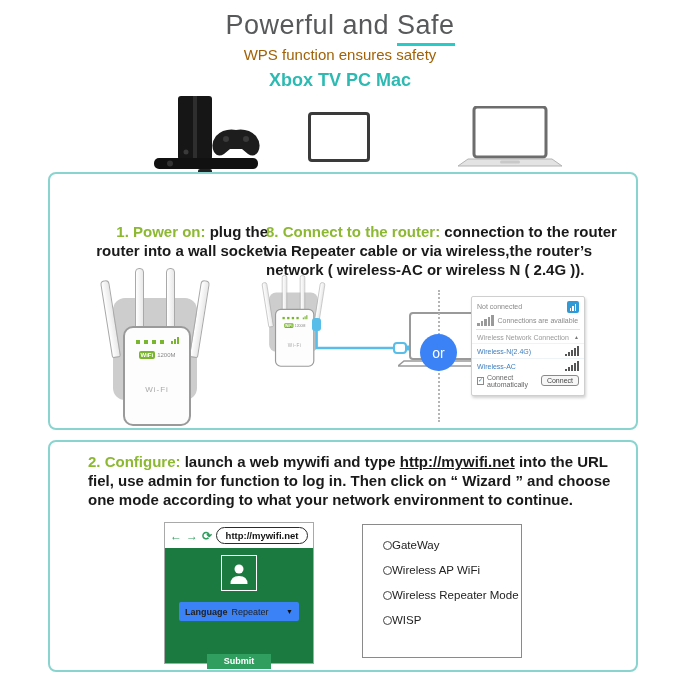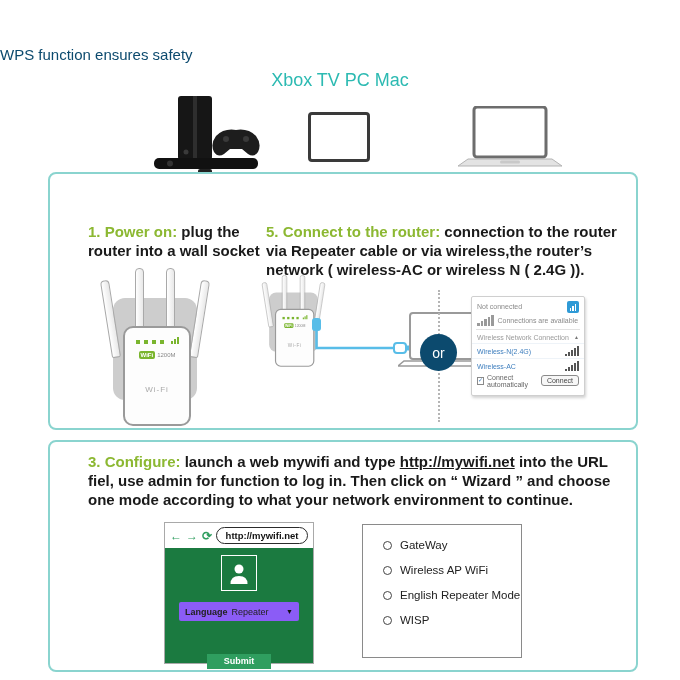--- a/index.html
+++ b/index.html
@@ -3,40 +3,40 @@
 <meta charset="utf-8">
 <style>
   html,body{margin:0;padding:0;background:#fff;}
   .canvas{position:relative;width:680px;height:680px;background:#ffffff;overflow:hidden;
           font-family:"Liberation Sans", sans-serif;}
 
   
   .title{position:absolute;top:10px;left:0;width:100%;text-align:center;
          font-size:27px;color:#58595b;letter-spacing:.5px;}
   .title .safe{border-bottom:3px solid #27cbc7;padding-bottom:3px;}
-  .subtitle{position:absolute;top:46px;left:0;width:100%;
-            font-size:15px;color:#0c4a6e;}
+  .subtitle{position:absolute;top:46px;left:0;width:100%;text-align:center;
+            font-size:15px;color:#a16207;}
   .devices-label{position:absolute;top:70px;left:0;width:100%;text-align:center;
-                 font-size:18px;color:#2cbab2;}
+                 font-size:18px;color:#2cbab2;font-weight:bold;}
 
   
   .xbox{position:absolute;left:148px;top:94px;}
   .tablet{position:absolute;left:308px;top:112px;width:56px;height:44px;
           border:3px solid #3a3a3a;border-radius:4px;background:#fff;}
   .laptop-hero{position:absolute;left:458px;top:106px;}
 
   
   .box{position:absolute;left:48px;width:586px;border:2px solid #8ad4cf;border-radius:8px;background:#fff;}
   .box1{top:172px;height:254px;}
   .box2{top:440px;height:228px;}
   .qi-heading{position:absolute;left:36px;top:12px;font-size:22px;font-weight:bold;color:#26b3a7;}
 
   .step{position:absolute;font-size:15px;font-weight:bold;color:#1a1a1a;line-height:1.28;}
   .step .lbl{color:#8cb832;}
-  .step1{left:38px;top:48px;width:180px;}
+  .step1{left:38px;top:48px;width:180px;text-align:right;}
   .step2{left:216px;top:48px;width:362px;}
   .step3{left:38px;top:10px;width:530px;}
   .step3 .url{text-decoration:underline;}
 
   
   .repeater{position:absolute;width:150px;height:162px;}
   .repeater .ant{position:absolute;width:7px;background:linear-gradient(90deg,#fff,#e8e8e8);
                  border:1px solid #a9a9a9;border-radius:4px 4px 2px 2px;}
   .repeater .a1{left:26px;top:14px;height:76px;transform:rotate(-9deg);}
   .repeater .a2{left:55px;top:2px;height:72px;}
@@ -58,21 +58,21 @@
   .repeater .logo{margin-top:26px;font-size:8px;color:#a9a9a9;letter-spacing:1px;}
   .small-rep{transform:scale(.58);transform-origin:top left;}
 
   
   .cable{position:absolute;left:258px;top:144px;}
   .laptop-line{position:absolute;left:348px;top:138px;}
 
   
   .dotline{position:absolute;left:388px;top:116px;height:132px;border-left:2px dotted #b5b5b5;width:0;}
   .or-circle{position:absolute;left:370px;top:160px;width:37px;height:37px;border-radius:50%;
-             background:#0c4a6e;color:#fff;font-size:14px;display:flex;align-items:center;justify-content:center;}
+             background:#3b82f6;color:#fff;font-size:14px;display:flex;align-items:center;justify-content:center;}
 
   
   .wifi-panel{position:absolute;left:421px;top:122px;width:112px;height:98px;background:#fff;
               border:1px solid #cfcfcf;border-radius:2px;box-shadow:1px 2px 3px rgba(0,0,0,.18);
               font-size:7px;color:#8a8a8a;}
   .wp-row{display:flex;align-items:center;padding:0 5px;}
   .wp-r1{height:13px;justify-content:space-between;padding-top:3px;}
   .wifi-chip{width:12px;height:10px;background:#2f9ad6;border-radius:2px;display:flex;
              align-items:flex-end;justify-content:center;gap:1px;padding-bottom:2px;}
   .wifi-chip i{display:block;width:1.5px;background:#fff;}
@@ -90,42 +90,45 @@
 
   
   .login{position:absolute;left:114px;top:80px;width:148px;height:140px;border:1px solid #a9a9a9;}
   .browser-bar{height:25px;background:#fff;display:flex;align-items:center;padding:0 5px;gap:4px;}
   .nav-ic{color:#2f9e5f;font-size:12px;font-weight:bold;line-height:1;}
   .url-pill{flex:1;border:1.5px solid #2b2b2b;border-radius:9px;height:15px;line-height:15px;
             font-size:9.5px;font-weight:bold;color:#111;text-align:center;}
   .login-body{position:relative;height:115px;background:#1b7a40;}
   .avatar{position:absolute;left:56px;top:7px;width:34px;height:34px;border:1px solid #fff;
           display:flex;align-items:center;justify-content:center;}
-  .fieldrow{position:absolute;left:14px;width:120px;height:19px;background:#8b5cf6;border-radius:2px;
+  .fieldrow{position:absolute;left:14px;width:120px;height:19px;background:#3b82f6;border-radius:2px;
             display:flex;align-items:center;padding:0 6px;gap:4px;font-size:9px;color:#222;box-sizing:border-box;}
   .fieldrow .bold{font-weight:bold;}
   .fieldrow .caret{margin-left:auto;font-size:7px;color:#111;}
   .row-lang{top:54px;}
   .row-pass{top:79px;font-weight:bold;}
   .submit-btn{position:absolute;left:42px;top:106px;width:64px;height:15px;background:#2f9e5f;
               color:#fff;font-size:9px;font-weight:bold;text-align:center;line-height:15px;}
 
   
   .opmode{position:absolute;left:312px;top:82px;width:160px;height:134px;border:1px solid #8a8a8a;
           background:#fff;box-sizing:border-box;padding:14px 0 0 20px;}
   .opmode .om-title{font-size:12.5px;font-weight:bold;color:#111;margin-bottom:9px;}
-  .om-opt{display:flex;align-items:center;gap:8px;margin-bottom:13px;}
+  .om-opt{display:flex;align-items:center;margin-bottom:13px;}
   .om-opt .radio{width:7px;height:7px;border:1.2px solid #444;border-radius:50%;background:#fff;flex:0 0 auto;}
   .om-opt .om-lbl{font-size:11.5px;color:#222;}
 </style>
 </head>
 <body>
 
 <div class="canvas">
 
+  <div class="title">
+    <span>Powerful and </span><span class="safe">Safe</span>
+  </div>
   <div class="subtitle">WPS function ensures safety</div>
   <div class="devices-label">Xbox TV PC Mac</div>
 
   <svg class="xbox" width="148" height="82" viewBox="0 0 148 82">
     <rect x="30" y="2" width="34" height="64" rx="3" fill="#161616"></rect>
     <rect x="45" y="2" width="4" height="64" fill="#2e2e2e"></rect>
     <circle cx="38" cy="58" r="2.5" fill="#3a3a3a"></circle>
     <path d="M68 42 q8 -8 20 -6 q12 -2 20 6 q6 8 2 16 q-4 6 -10 2 l-6 -5 h-12 l-6 5 q-6 4 -10 -2 q-4 -8 2 -16 Z" fill="#1d1d1d"></path>
     <circle cx="78" cy="45" r="3" fill="#3a3a3a"></circle>
       <circle cx="98" cy="45" r="3" fill="#3a3a3a"></circle>
@@ -139,21 +142,21 @@
     <path d="M10 53 L94 53 L104 60 L0 60 Z" fill="#e3e3e3" stroke="#b3b3b3" stroke-width="1"></path>
     <rect x="42" y="54.5" width="20" height="3" rx="1.5" fill="#c9c9c9"></rect>
   </svg>
 
   <div class="box box1">
 
     <div class="step step1">
       <span class="lbl">1. Power on:</span><span> plug the router into a wall socket</span>
     </div>
     <div class="step step2">
-      <span class="lbl">5. Connect to the  router:</span><span> connection to the  router  via Repeater cable or via  wireless,the  router’s network ( wireless-AC or  wireless N ( 2.4G )).</span>
+      <span class="lbl">8. Connect to the  router:</span><span> connection to the  router  via Repeater cable or via  wireless,the  router’s network ( wireless-AC or  wireless N ( 2.4G )).</span>
     </div>
 
     <div class="repeater" style="left:30px;top:92px;">
       <div class="plate"></div>
       <div class="ant a1"></div>
       <div class="ant a2"></div>
       <div class="ant a3"></div>
       <div class="ant a4"></div>
       <div class="bodyp">
         <div class="leds">
@@ -263,21 +266,21 @@
       <div class="wp-row wp-foot">
         <span class="chk">✓</span>
         <span>Connect automatically</span>
         <span class="connect-btn">Connect</span>
       </div>
     </div>
   </div>
 
   <div class="box box2">
     <div class="step step3">
-      <span class="lbl">3. Configure:</span><span> launch a web mywifi and type </span><span class="url">http://mywifi.net</span><span> into the URL fiel,  use admin for function to log in. Then click on “ Wizard ” and choose one mode according to what your network environment to continue.</span>
+      <span class="lbl">2. Configure:</span><span> launch a web mywifi and type </span><span class="url">http://mywifi.net</span><span> into the URL fiel,  use admin for function to log in. Then click on “ Wizard ” and choose one mode according to what your network environment to continue.</span>
     </div>
 
     <div class="login">
       <div class="browser-bar">
         <span class="nav-ic">←</span>
         <span class="nav-ic">→</span>
         <span class="nav-ic">⟳</span>
         <span class="url-pill">http://mywifi.net</span>
       </div>
       <div class="login-body">
@@ -300,21 +303,21 @@
       <div class="om-opt">
         <span class="radio"></span>
         <span class="om-lbl">GateWay</span>
       </div>
       <div class="om-opt">
         <span class="radio"></span>
         <span class="om-lbl">Wireless AP WiFi</span>
       </div>
       <div class="om-opt">
         <span class="radio"></span>
-        <span class="om-lbl">English Repeater Mode</span>
+        <span class="om-lbl">Wireless Repeater Mode</span>
       </div>
       <div class="om-opt">
         <span class="radio"></span>
         <span class="om-lbl">WISP</span>
       </div>
     </div>
   </div>
 
 </div>
 

